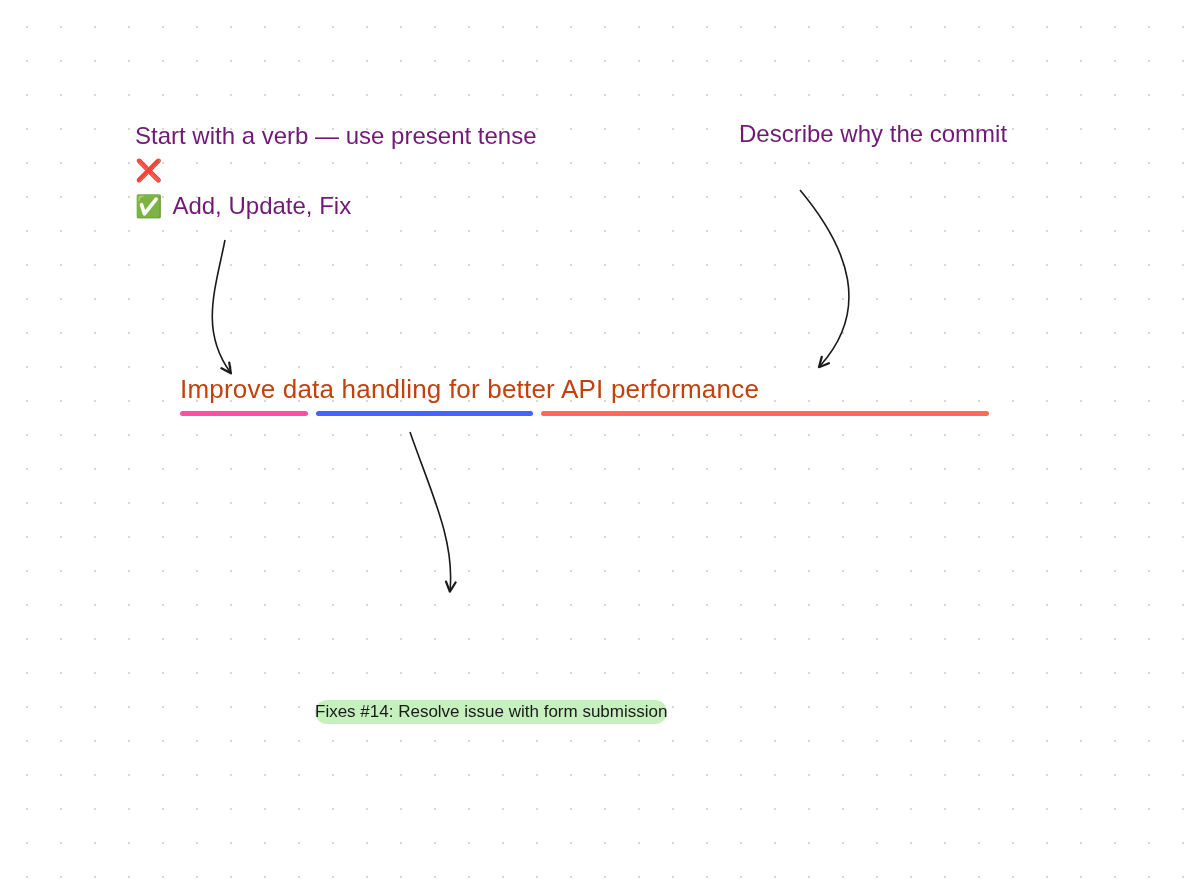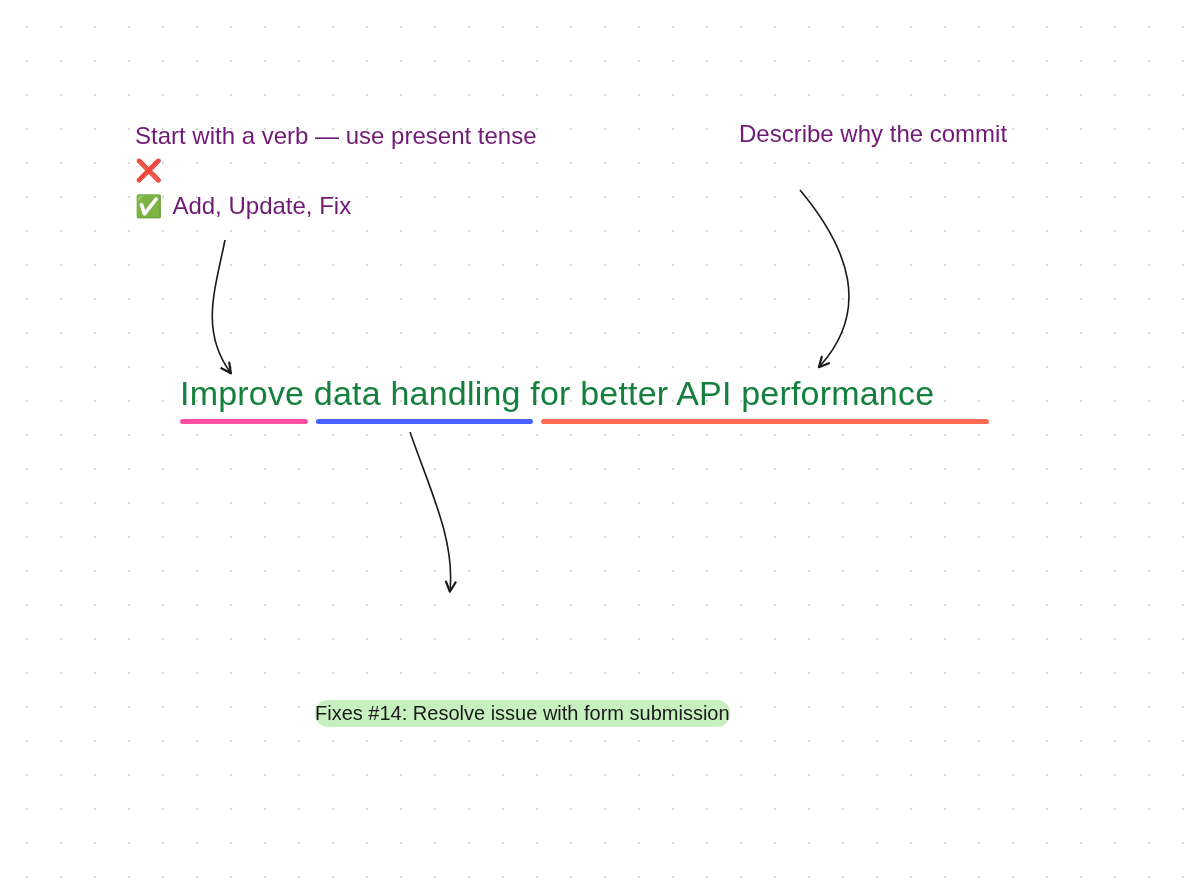--- a/index.html
+++ b/index.html
@@ -30,43 +30,43 @@
     margin-top: 8px;
   }
   .emoji { font-size: 22px; line-height: 1; }
 
   .commit-wrap {
     position: absolute;
     left: 180px;
     top: 374px;
   }
   .commit-msg {
-    font-size: 34px;
+    font-size: 26px;
     letter-spacing: 0.2px;
-    color: #15803d;
+    color: #c2410c;
     white-space: nowrap;
   }
   .underline-row {
     display: flex;
     gap: 8px;
     margin-top: 6px;
   }
   .u {
     height: 5px;
     border-radius: 3px;
   }
   .u-pink  { background: #ff4fa3; }
   .u-blue  { background: #4762ff; }
   .u-red   { background: #ff6a55; }
 
   .highlight-fixes {
     position: absolute;
     left: 315px;
     top: 700px;
-    font-size: 20px;
+    font-size: 17px;
     background: #c7f0bf;
     padding: 2px 0;
     border-radius: 13px;
   }
 
   svg.arrows {
     position: absolute;
     left: 0; top: 0;
     width: 1200px; height: 892px;
     pointer-events: none;

